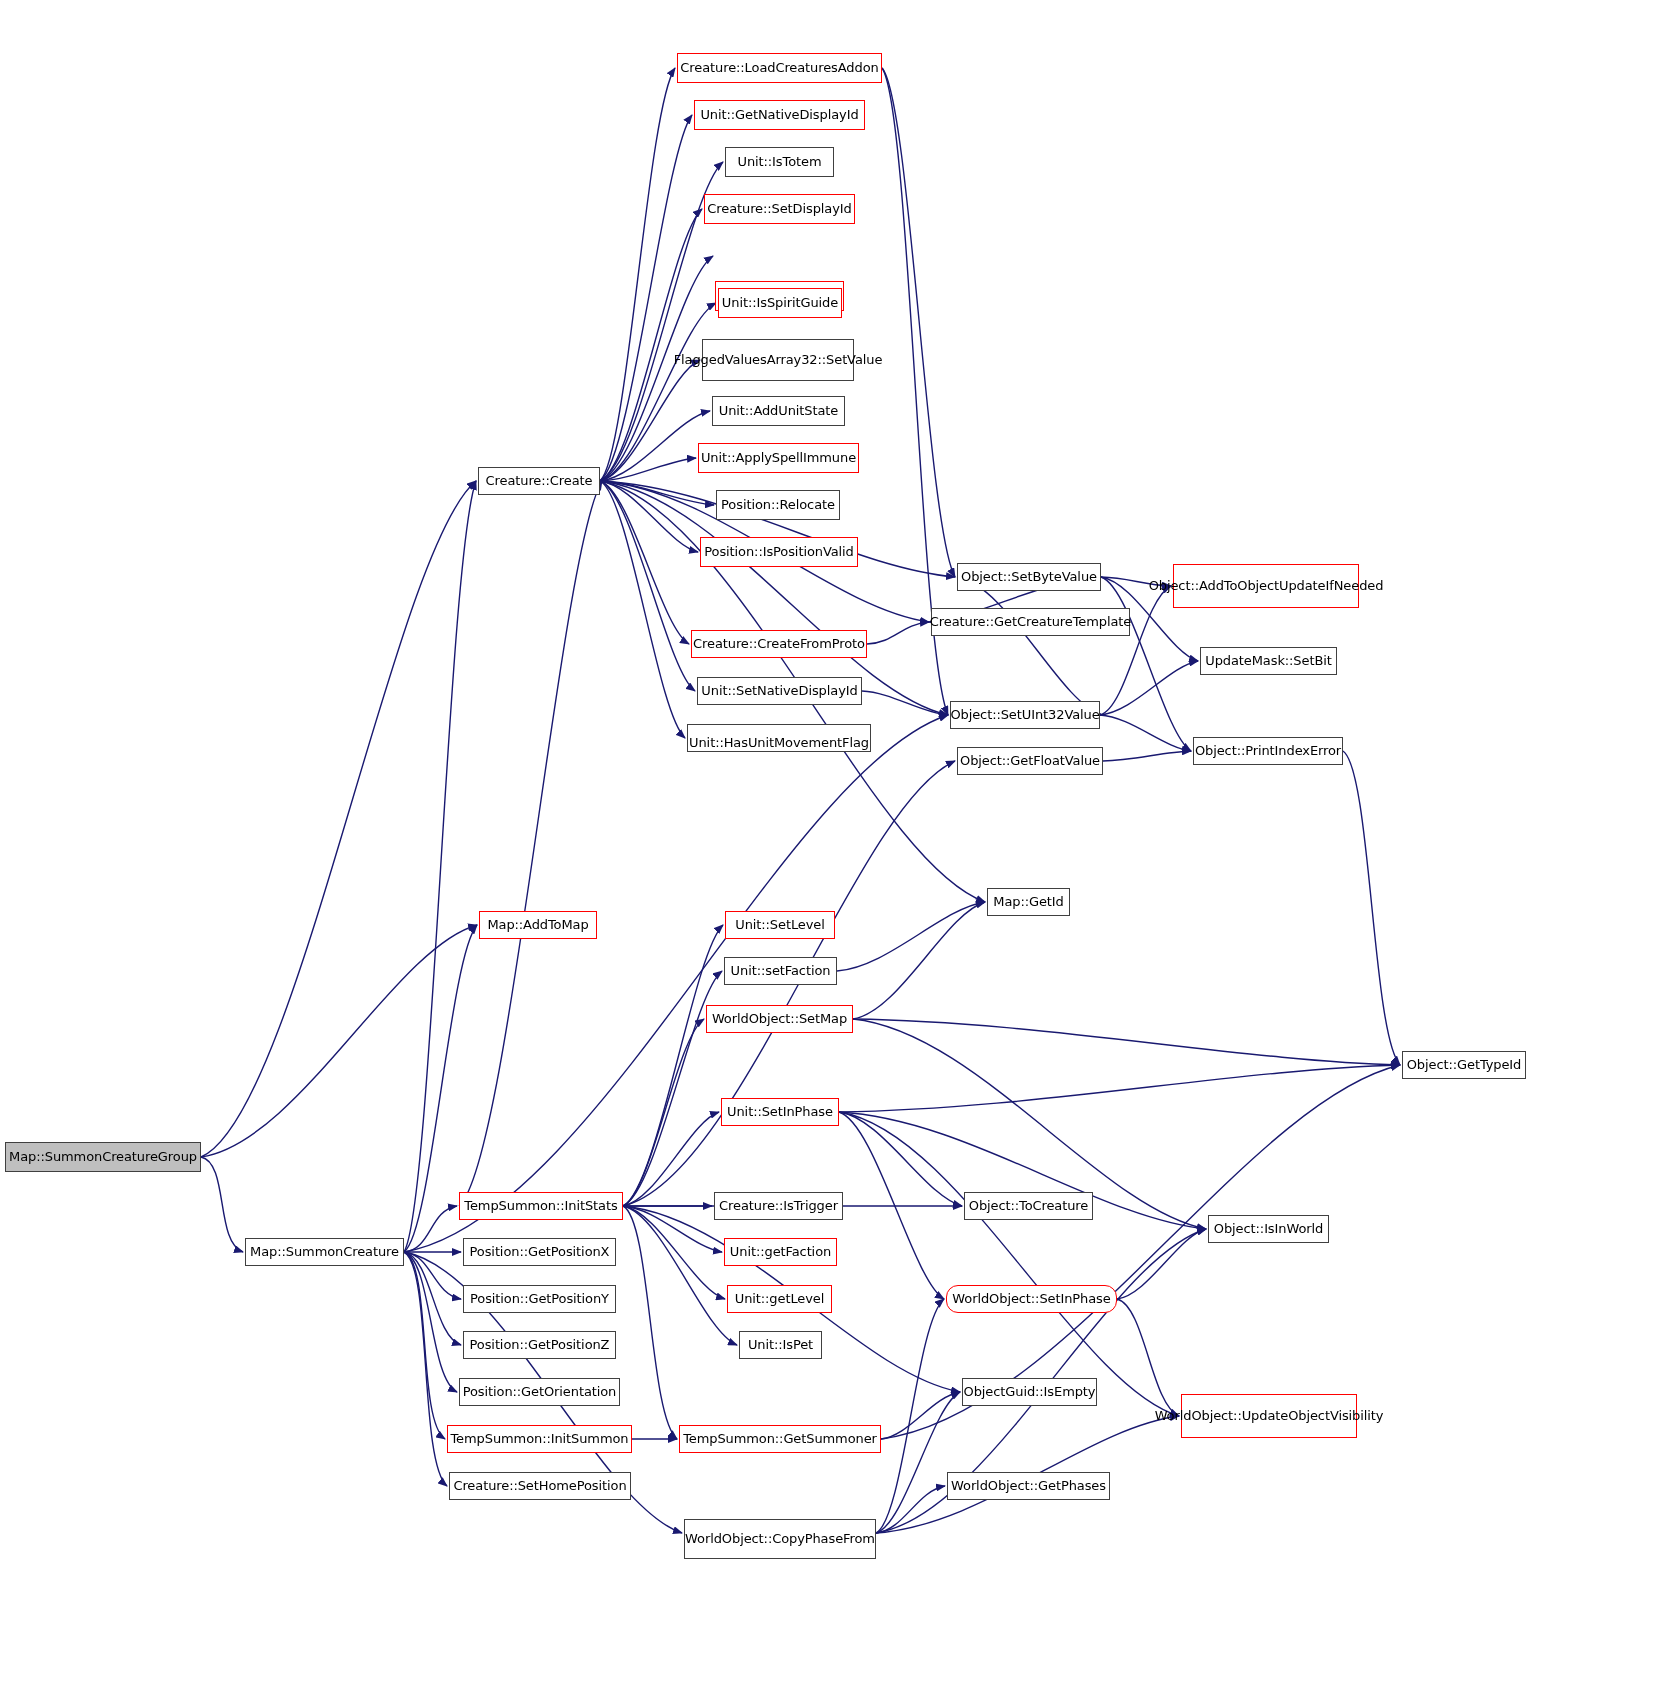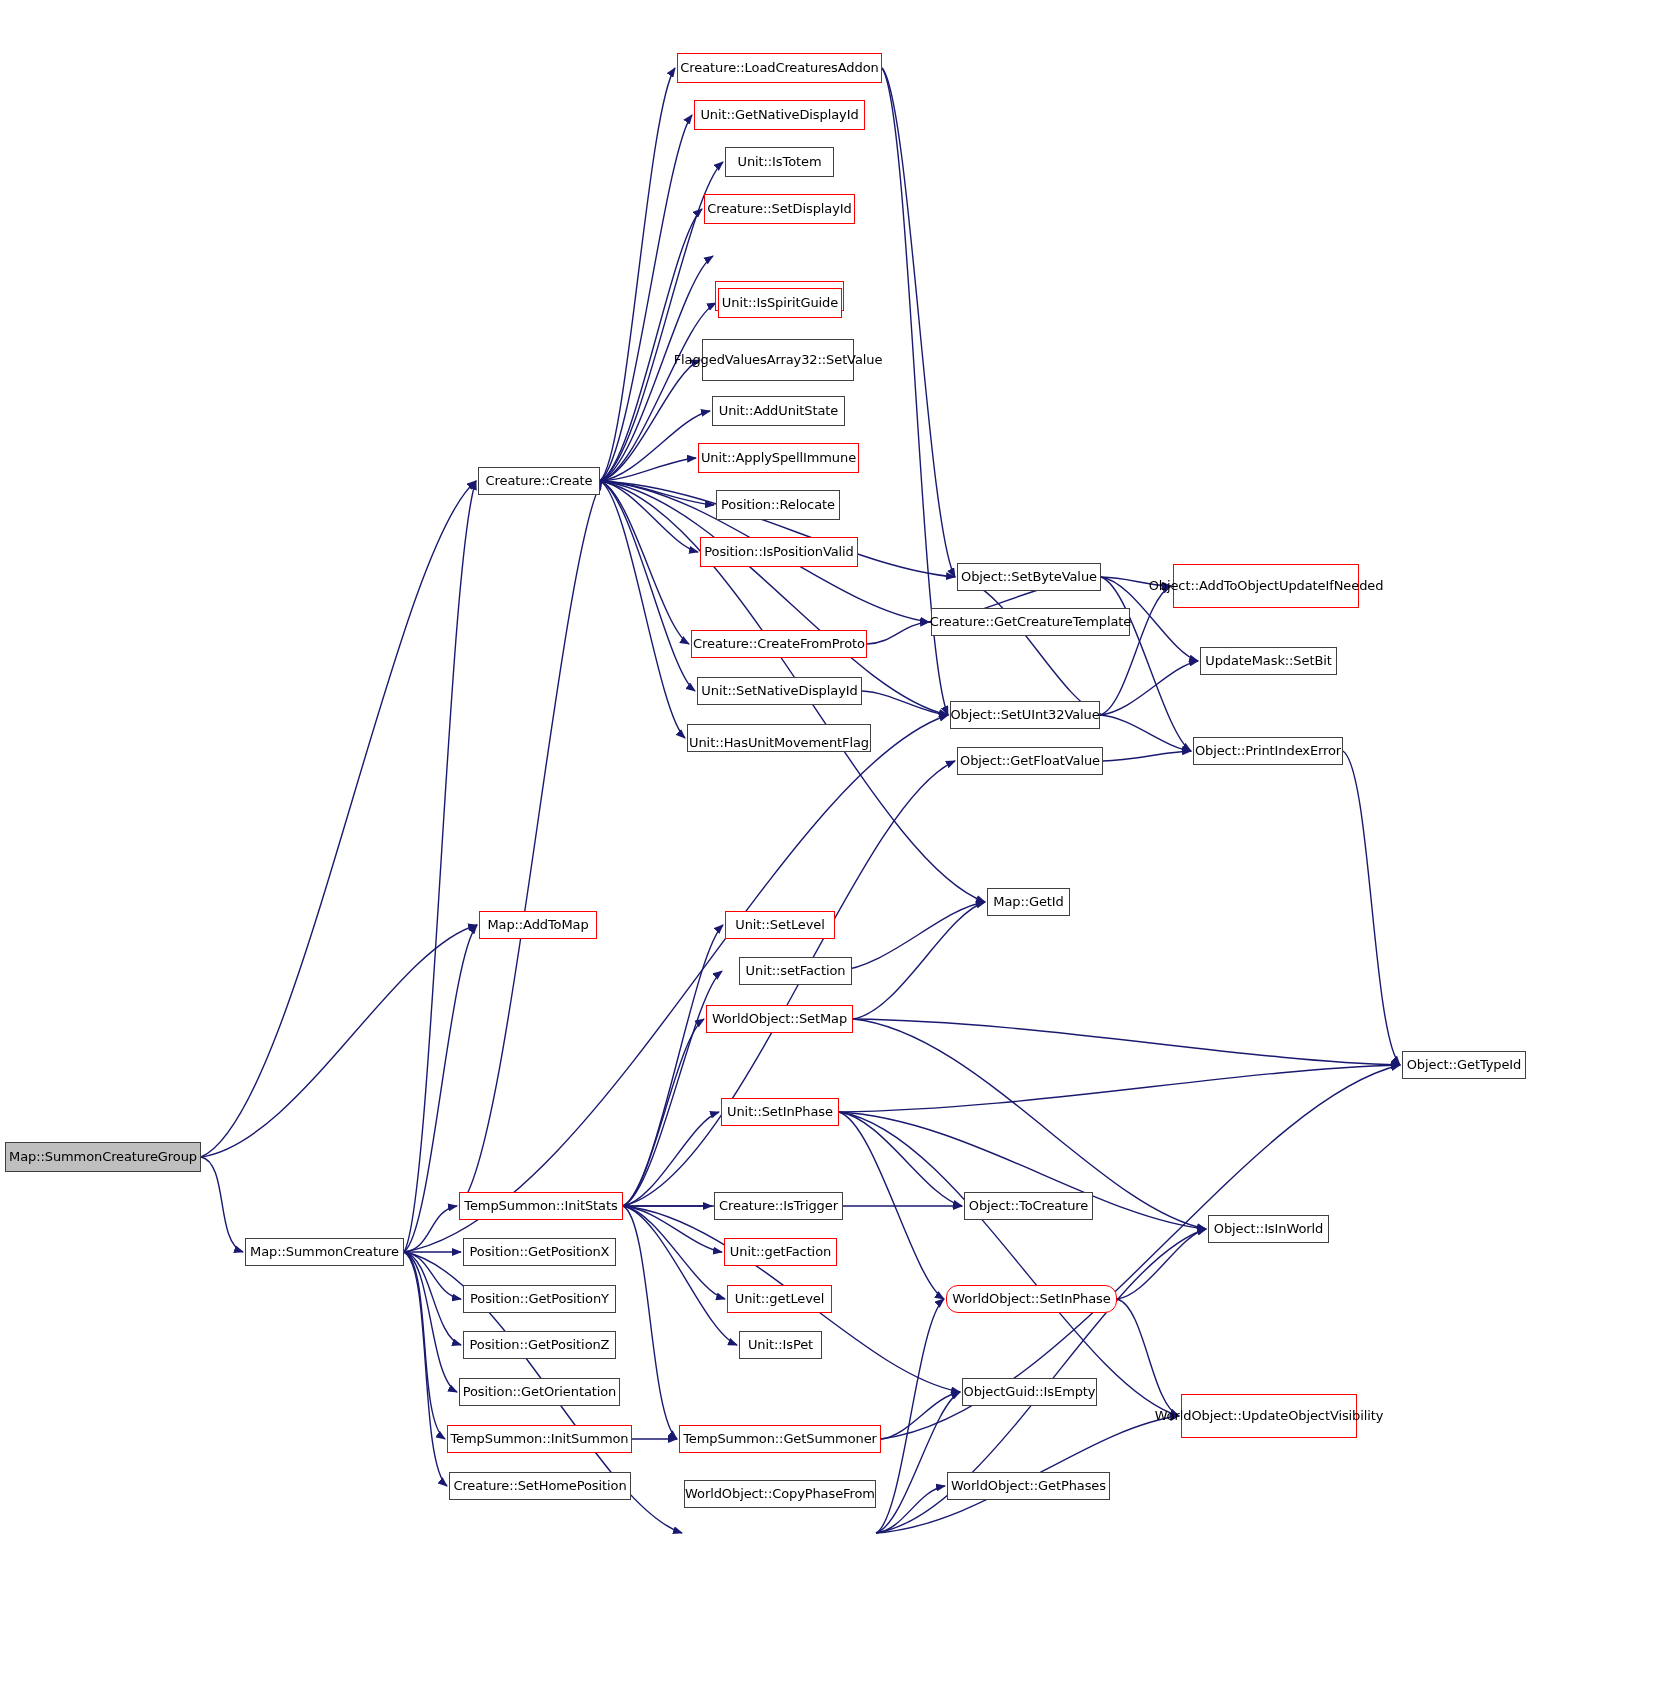--- a/index.html
+++ b/index.html
@@ -160,21 +160,21 @@
     <div class="node" style="left: 1200px; top: 647px; width: 137px; height: 28px;"><span class="lbl">UpdateMask::SetBit</span></div>
     <div class="node red" style="left: 691px; top: 630px; width: 176px; height: 28px;"><span class="lbl">Creature::CreateFromProto</span></div>
     <div class="node" style="left: 697px; top: 677px; width: 165px; height: 28px;"><span class="lbl">Unit::SetNativeDisplayId</span></div>
     <div class="node" style="left: 950px; top: 701px; width: 150px; height: 28px;"><span class="lbl">Object::SetUInt32Value</span></div>
     <div class="node" style="left: 687px; top: 724px; width: 184px; height: 28px; align-items: flex-end;"><span class="lbl">Unit::HasUnitMovementFlag</span></div>
     <div class="node" style="left: 957px; top: 747px; width: 146px; height: 28px;"><span class="lbl">Object::GetFloatValue</span></div>
     <div class="node" style="left: 1193px; top: 737px; width: 150px; height: 28px;"><span class="lbl">Object::PrintIndexError</span></div>
     <div class="node" style="left: 987px; top: 888px; width: 83px; height: 28px;"><span class="lbl">Map::GetId</span></div>
     <div class="node red" style="left: 479px; top: 911px; width: 118px; height: 28px;"><span class="lbl">Map::AddToMap</span></div>
     <div class="node red" style="left: 725px; top: 911px; width: 110px; height: 28px;"><span class="lbl">Unit::SetLevel</span></div>
-    <div class="node" style="left: 724px; top: 957px; width: 113px; height: 28px; margin-left: 15px;"><span class="lbl">Unit::setFaction</span></div>
+    <div class="node" style="left: 724px; top: 957px; width: 113px; height: 28px;"><span class="lbl">Unit::setFaction</span></div>
     <div class="node red" style="left: 706px; top: 1005px; width: 147px; height: 28px;"><span class="lbl">WorldObject::SetMap</span></div>
     <div class="node" style="left: 1402px; top: 1051px; width: 124px; height: 28px;"><span class="lbl">Object::GetTypeId</span></div>
     <div class="node red" style="left: 721px; top: 1098px; width: 118px; height: 28px;"><span class="lbl">Unit::SetInPhase</span></div>
     <div class="node red" style="left: 459px; top: 1192px; width: 164px; height: 28px;"><span class="lbl">TempSummon::InitStats</span></div>
     <div class="node" style="left: 714px; top: 1192px; width: 129px; height: 28px;"><span class="lbl">Creature::IsTrigger</span></div>
     <div class="node" style="left: 964px; top: 1192px; width: 129px; height: 28px;"><span class="lbl">Object::ToCreature</span></div>
     <div class="node" style="left: 1208px; top: 1215px; width: 121px; height: 28px;"><span class="lbl">Object::IsInWorld</span></div>
     <div class="node" style="left: 245px; top: 1238px; width: 159px; height: 28px;"><span class="lbl">Map::SummonCreature</span></div>
     <div class="node" style="left: 463px; top: 1238px; width: 153px; height: 28px;"><span class="lbl">Position::GetPositionX</span></div>
     <div class="node red" style="left: 724px; top: 1238px; width: 113px; height: 28px;"><span class="lbl">Unit::getFaction</span></div>
@@ -183,14 +183,14 @@
     <div class="node red" style="left: 946px; top: 1285px; width: 171px; height: 28px; border-radius: 12px;"><span class="lbl">WorldObject::SetInPhase</span></div>
     <div class="node" style="left: 463px; top: 1331px; width: 153px; height: 28px;"><span class="lbl">Position::GetPositionZ</span></div>
     <div class="node" style="left: 739px; top: 1331px; width: 83px; height: 28px;"><span class="lbl">Unit::IsPet</span></div>
     <div class="node" style="left: 459px; top: 1378px; width: 161px; height: 28px;"><span class="lbl">Position::GetOrientation</span></div>
     <div class="node" style="left: 962px; top: 1378px; width: 135px; height: 28px;"><span class="lbl">ObjectGuid::IsEmpty</span></div>
     <div class="node red" style="left: 1181px; top: 1394px; width: 176px; height: 44px;"><span class="lbl">WorldObject::UpdateObject</span><span class="lbl">Visibility</span></div>
     <div class="node red" style="left: 447px; top: 1425px; width: 185px; height: 28px;"><span class="lbl">TempSummon::InitSummon</span></div>
     <div class="node red" style="left: 679px; top: 1425px; width: 202px; height: 28px;"><span class="lbl">TempSummon::GetSummoner</span></div>
     <div class="node" style="left: 449px; top: 1472px; width: 182px; height: 28px;"><span class="lbl">Creature::SetHomePosition</span></div>
     <div class="node" style="left: 947px; top: 1472px; width: 163px; height: 28px;"><span class="lbl">WorldObject::GetPhases</span></div>
-    <div class="node" style="left: 684px; top: 1480px; width: 192px; height: 28px;"><span class="lbl">WorldObject::CopyPhaseFrom</span></div>
+    <div class="node" style="left: 684px; top: 1519px; width: 192px; height: 40px;"><span class="lbl">WorldObject::CopyPhaseFrom</span></div>
   </div>
 
 </body></html>

